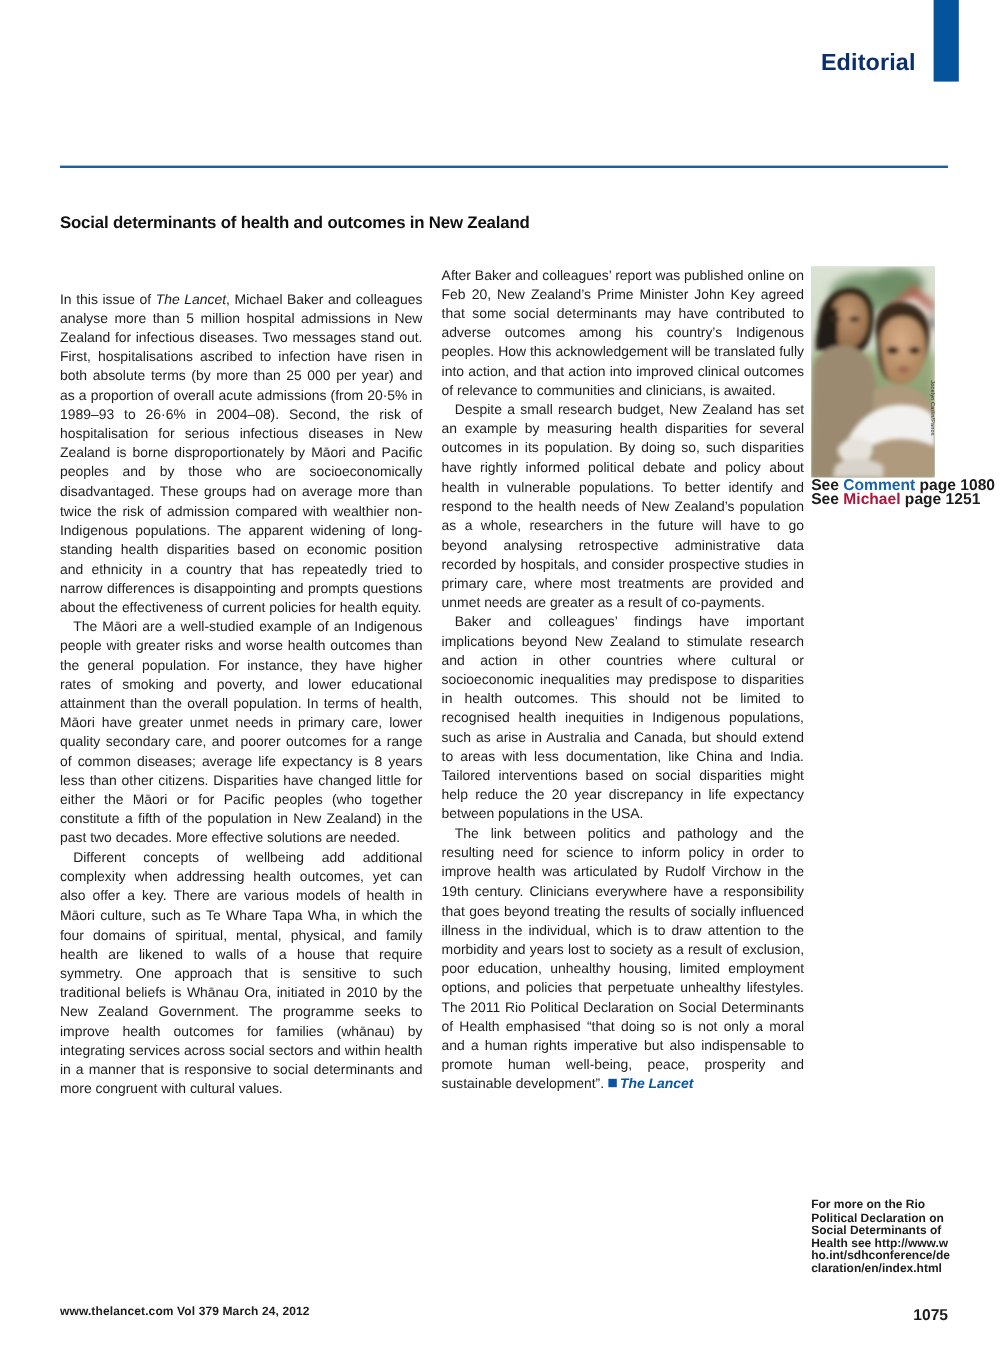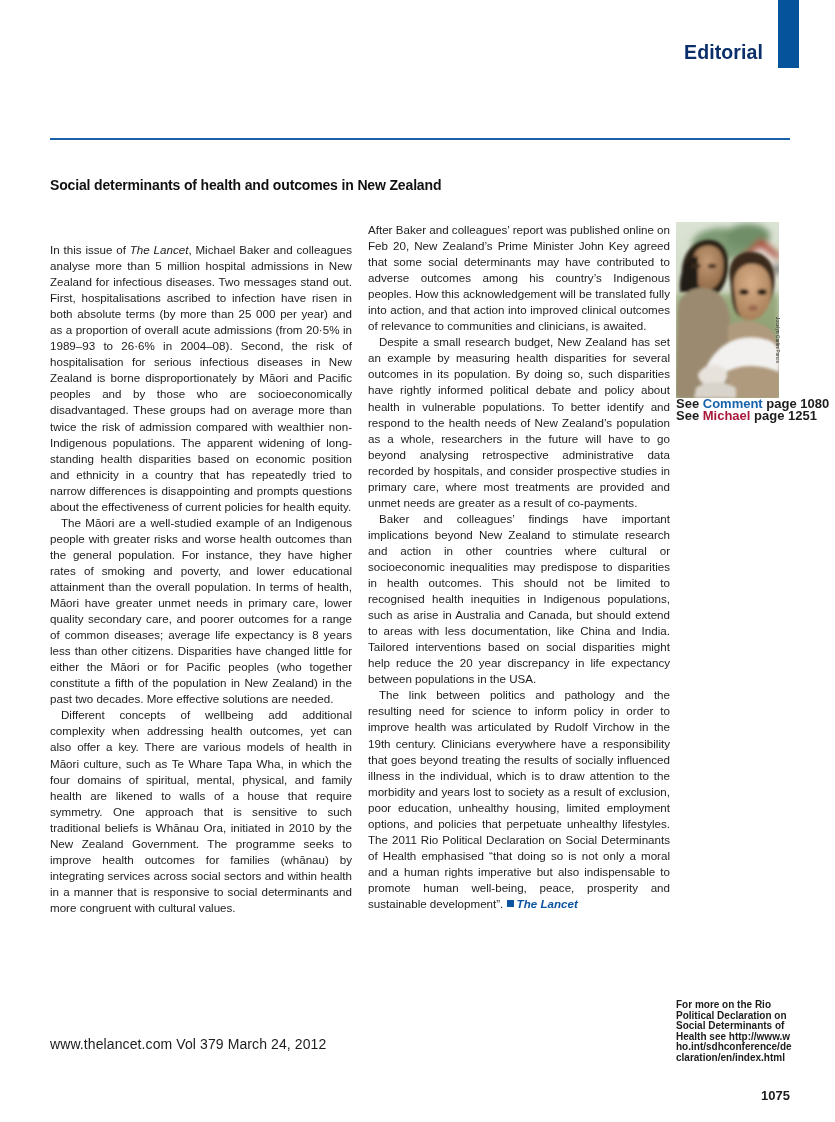--- a/index.html
+++ b/index.html
@@ -151,23 +151,23 @@
   .rail-note .url {
     font-weight: bold;
     color: #1c1c1c;
     word-break: break-all;
   }
 
   
   .footer-left {
     position: absolute;
     left: 50px;
-    top: 1036px;
-    font-size: 14px;
-    font-weight: normal;
+    top: 1088px;
+    font-size: 10px;
+    font-weight: bold;
     color: #1c1c1c;
     letter-spacing: 0.1px;
   }
   .footer-right {
     position: absolute;
     right: 45px;
     top: 1088px;
     font-size: 13px;
     font-weight: bold;
     color: #1c1c1c;

